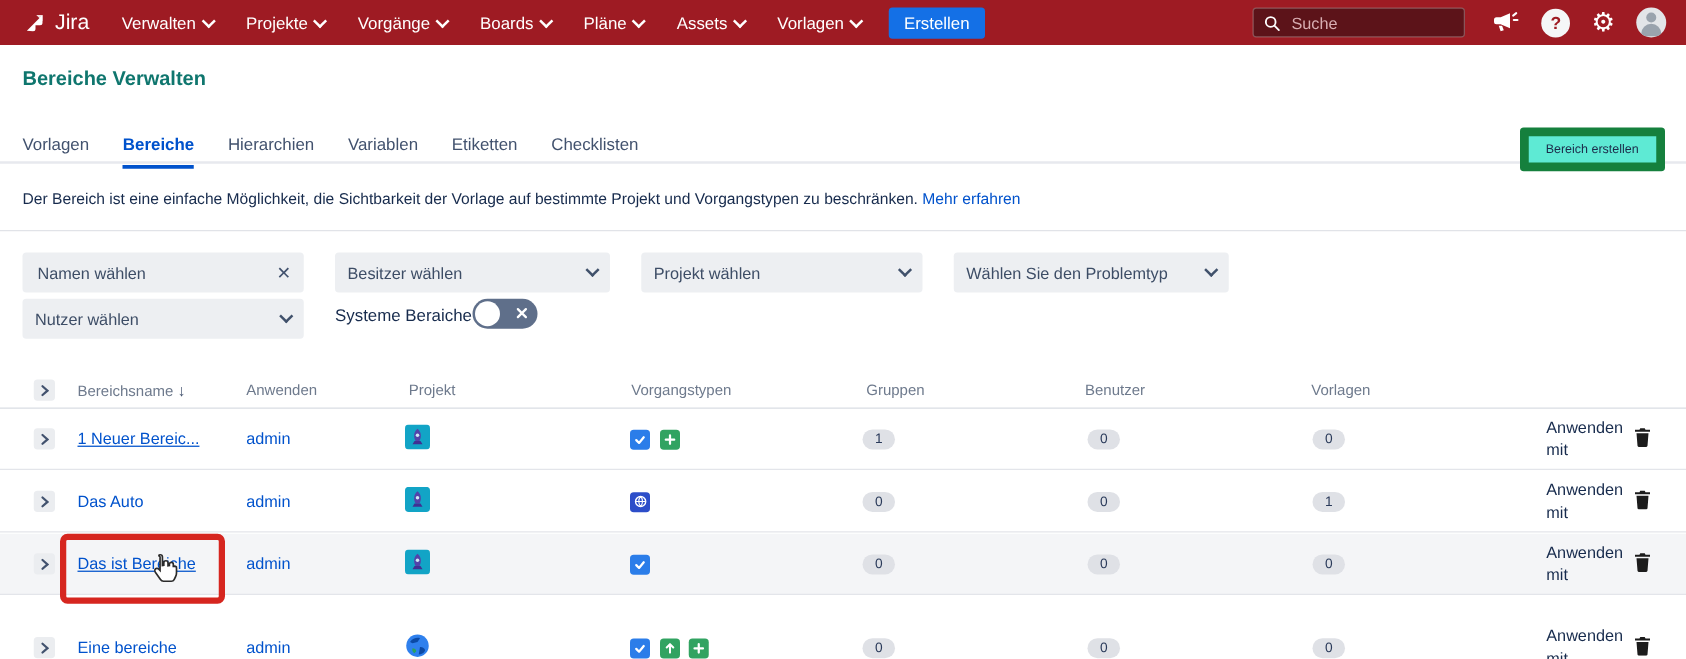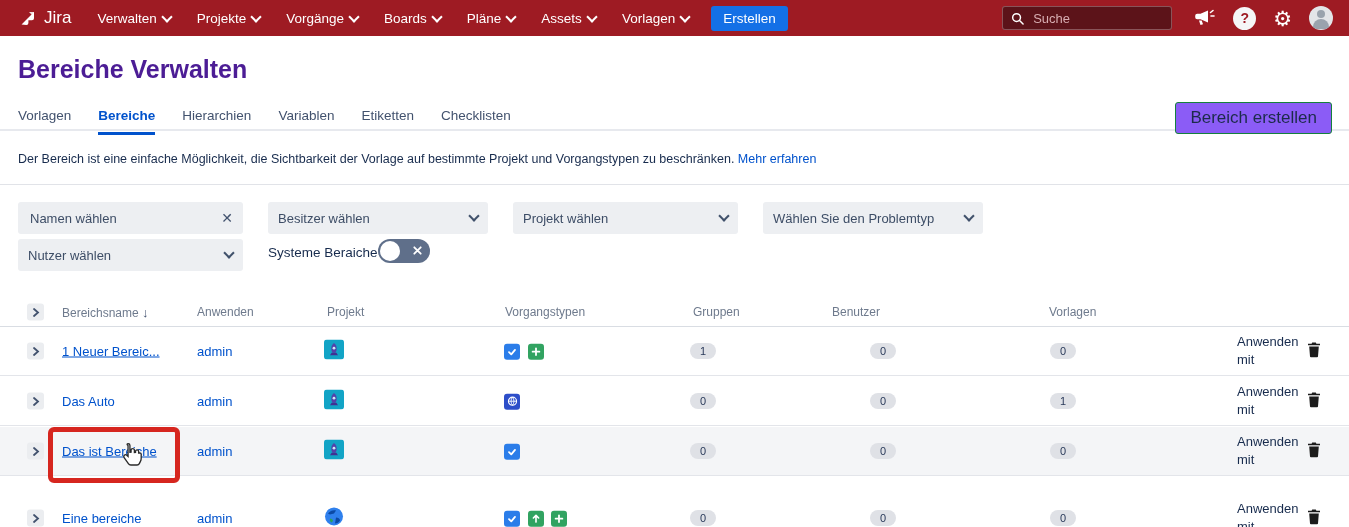--- a/index.html
+++ b/index.html
@@ -26,27 +26,27 @@
   .search-box input::placeholder{color:#d8aeb2;}
   .tb-icons{display:flex;align-items:center;gap:17px;margin-right:4px;}
   .help-circle{width:23px;height:23px;border-radius:50%;background:#f5f6f7;color:#9e1b23;
     display:flex;align-items:center;justify-content:center;font-weight:700;font-size:14px;cursor:pointer;}
   .gear{font-size:21px;color:#fff;line-height:1;cursor:pointer;}
   .avatar{width:24px;height:24px;border-radius:50%;background:#e3e5e8;position:relative;overflow:hidden;cursor:pointer;}
   .avatar .head{position:absolute;top:4px;left:8px;width:8px;height:8px;border-radius:50%;background:#9aa3ad;}
   .avatar .body{position:absolute;top:13px;left:4px;width:16px;height:10px;border-radius:8px 8px 0 0;background:#9aa3ad;}
 
   
-  .page-title{position:absolute;left:18px;top:55px;font-size:25px;font-weight:700;color:#4c1d95;}
+  .page-title{position:absolute;left:18px;top:55px;font-size:16px;font-weight:700;color:#0f766e;}
   .tabs{position:absolute;left:18px;top:108px;display:flex;gap:27px;font-size:13.5px;color:#42526e;}
   .tab{padding-bottom:9px;cursor:pointer;}
   .tab.active{color:#0052cc;font-weight:600;border-bottom:3px solid #0052cc;}
   .tabs-divider{position:absolute;left:0;top:129px;width:100%;height:2px;background:#e7e9ee;}
-  .area-create-btn{position:absolute;right:17px;top:102px;background:#8b5cf6;color:#1c2b4a;
-    border:1px solid #15803d;border-radius:3px;font-size:17px;padding:5px 14px;cursor:pointer;font-family:inherit;}
+  .area-create-btn{position:absolute;right:17px;top:102px;background:#5eead4;color:#1c2b4a;
+    border:7px solid #15803d;border-radius:3px;font-size:10px;padding:5px 14px;cursor:pointer;font-family:inherit;}
   .descr{position:absolute;left:18px;top:152px;font-size:12.5px;color:#172b4d;}
   .descr a{color:#0052cc;text-decoration:none;cursor:pointer;}
   .divider2{position:absolute;left:0;top:184px;width:100%;height:1px;background:#e1e3e8;}
 
   
   .ctrl{position:absolute;height:17px;background:#edeff2;border-radius:3px;display:flex;
     align-items:center;justify-content:space-between;padding:16px 10px;box-sizing:border-box;
     font-size:13px;color:#3d4d66;cursor:pointer;}
   .ctrl input{background:transparent;border:none;outline:none;font-size:13px;color:#3d4d66;
     width:170px;font-family:inherit;}
@@ -211,21 +211,21 @@
       </div>
     </div>
     <div class="col" style="left:62px;">
       <span>Bereichsname</span>
       <span style="color:#42526e;font-size:13px;">↓</span>
     </div>
     <div class="col" style="left:197px;">Anwenden</div>
     <div class="col" style="left:327px;">Projekt</div>
     <div class="col" style="left:505px;">Vorgangstypen</div>
     <div class="col" style="left:693px;">Gruppen</div>
-    <div class="col" style="left:832px;">Benutzer</div>
+    <div class="col" style="left:868px;">Benutzer</div>
     <div class="col" style="left:1049px;">Vorlagen</div>
   </div>
   <div class="thead-border"></div>
 
   <div class="row" style="top:327px;">
     <div class="cell" style="left:27px;">
       <div class="expander">
         <svg width="8" height="10" viewBox="0 0 8 10">
             <path d="M2 1.5 L6 5 L2 8.5" fill="none" stroke="#42526e" stroke-width="1.8" stroke-linecap="round"></path>
           </svg>

